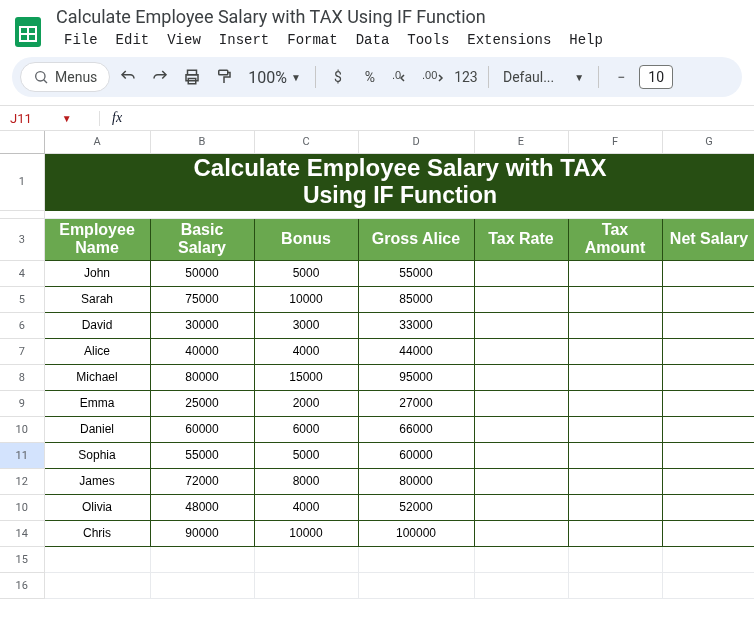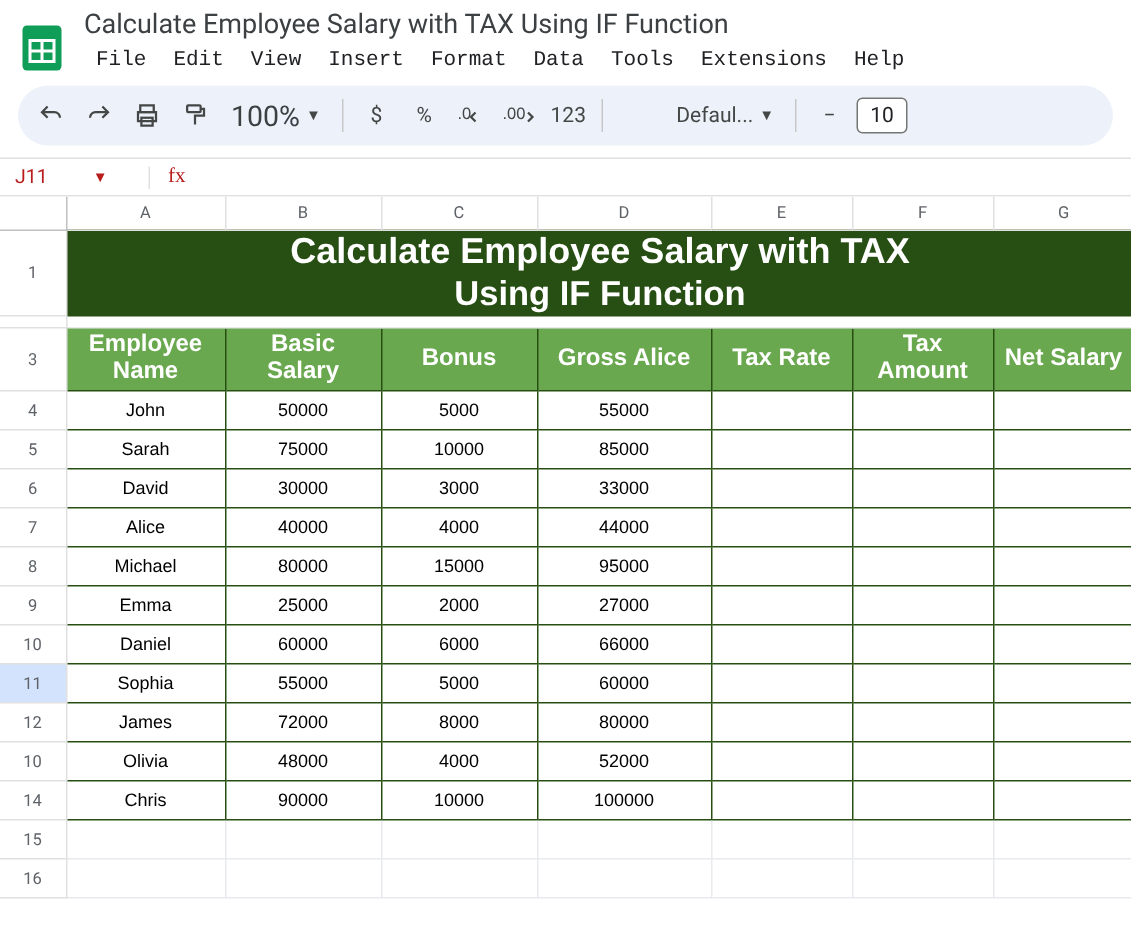--- a/index.html
+++ b/index.html
@@ -89,21 +89,21 @@
       align-items: center;
       gap: 6px;
       background: #fff;
       border-radius: 16px;
       padding: 4px 12px;
       height: 30px;
       color: #444746;
       border: 1px solid #dadce0;
     }
     .tsep { width: 1px; height: 22px; background: #c7c7c7; margin: 0 4px;}
-    .zoom-label { font-size: 19px; color: #3c4043; }
+    .zoom-label { font-size: 16px; color: #3c4043; }
     .fontbox { font-size: 14px; }
     .sizebox {
       width: 34px;
       height: 24px;
       border: 1px solid #747775;
       border-radius: 4px;
       text-align: center;
       font-size: 14px;
       background: #fff;
       display:flex;align-items:center;justify-content:center;
@@ -119,21 +119,21 @@
     .namebox {
       display: flex;
       align-items: center;
       width: 100px;
       padding: 0 10px;
       gap: 30px;
       border-right: 1px solid #e0e0e0;
       font-size: 13px;
       color: #b91c1c;
     }
-    .fx { padding: 0 12px; color: #b91c1c; font-family: serif;}
+    .fx { padding: 0 12px; color: #0f172a; font-style: italic; font-family: serif;}
     .formula-input { flex: 1; border: none; outline: none; font-size: 13px; }
     
     .grid {
       flex: 1;
       overflow: hidden;
       font-size: 11px;
     }
     table { border-collapse: collapse; width: 100%; table-layout: fixed;}
     th.rowhead, td.rowhead {
       width: 44px;
@@ -222,20 +222,27 @@
       <span>Format</span>
       <span>Data</span>
       <span>Tools</span>
       <span>Extensions</span>
       <span>Help</span>
     </div>
   </div>
 </div>
 
 <div class="toolbar">
+  <div class="search-chip">
+    <svg width="16" height="16" viewBox="0 0 24 24" fill="none" stroke="#5f6368" stroke-width="2">
+        <circle cx="11" cy="11" r="7"></circle>
+        <line x1="21" y1="21" x2="16" y2="16"></line>
+      </svg>
+    <span>Menus</span>
+  </div>
   <div class="tbtn">
     <svg width="18" height="18" viewBox="0 0 24 24" fill="none" stroke="#444746" stroke-width="2">
         <path d="M9 14L4 9l5-5"></path>
         <path d="M4 9h11a5 5 0 015 5v0"></path>
       </svg>
   </div>
   <div class="tbtn">
     <svg width="18" height="18" viewBox="0 0 24 24" fill="none" stroke="#444746" stroke-width="2">
         <path d="M15 14l5-5-5-5"></path>
         <path d="M20 9H9a5 5 0 00-5 5v0"></path>
@@ -268,21 +275,21 @@
       </svg>
   </div>
   <div class="tbtn">
     <svg width="24" height="16" viewBox="0 0 24 16" fill="#444746">
         <text x="0" y="10" font-size="11" font-family="Arial">.00</text>
         <path d="M17 6l3 3-3 3" stroke="#444746" stroke-width="1.5" fill="none"></path>
       </svg>
   </div>
   <div class="tbtn fontbox">123</div>
   <div class="tsep"></div>
-  <div class="tbtn fontbox" style="gap:4px;padding:0 6px;margin-left:35px;">
+  <div class="tbtn fontbox" style="gap:20px;padding:0 6px;">
     <span>Defaul...</span>
     <span class="chev">▼</span>
   </div>
   <div class="tsep"></div>
   <div class="tbtn">−</div>
   <div class="sizebox">10</div>
 </div>
 
 <div class="namebox-row">
   <div class="namebox">

